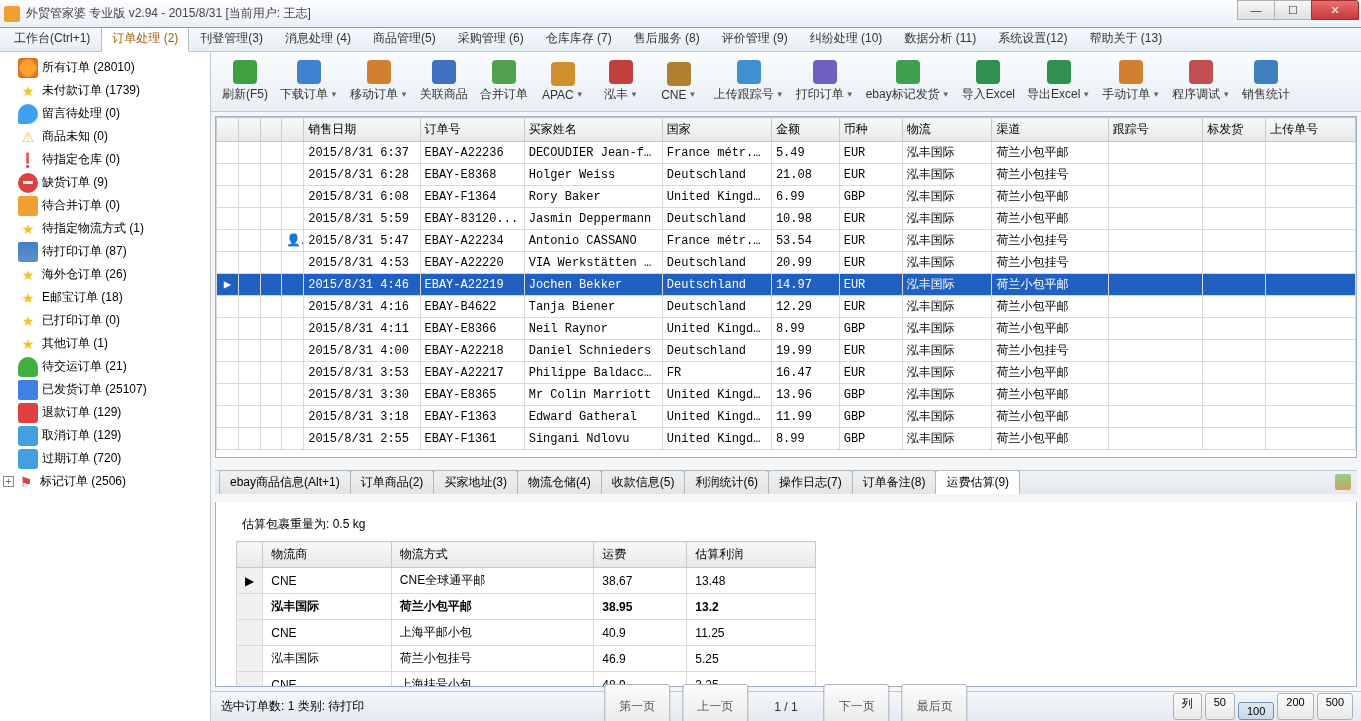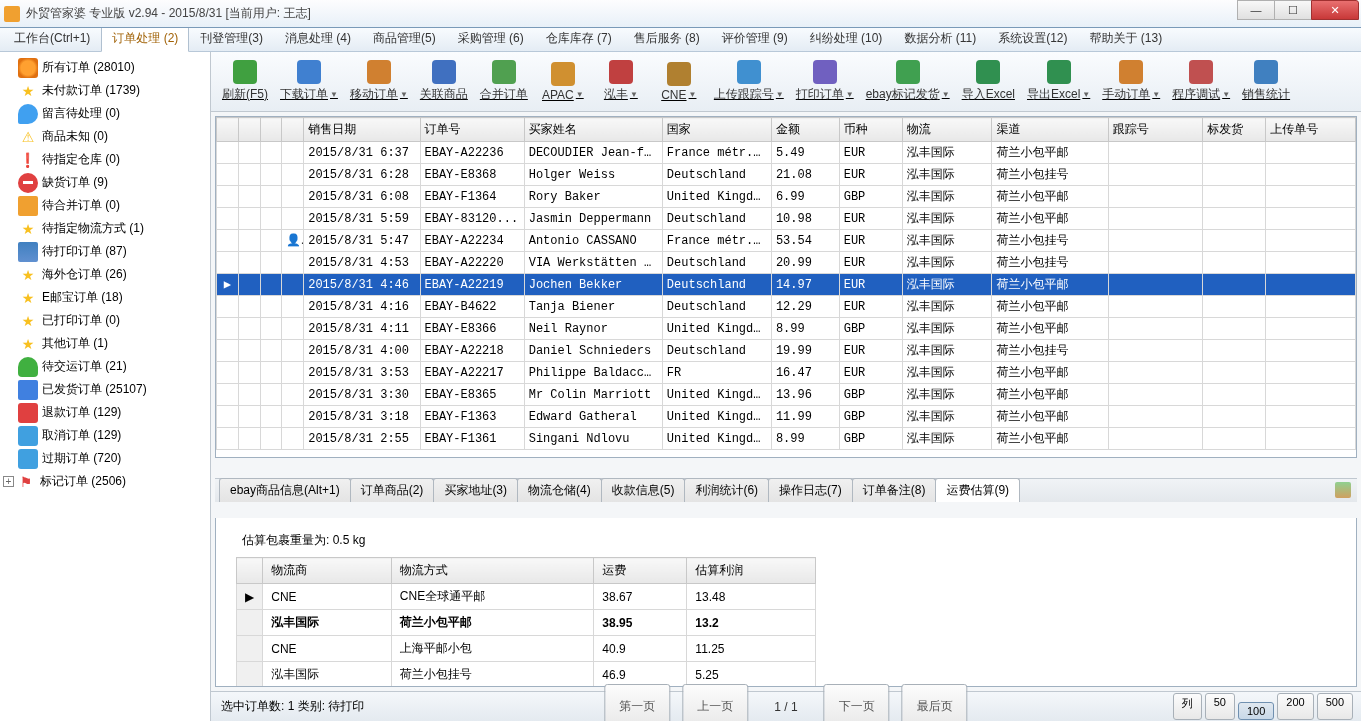--- a/index.html
+++ b/index.html
@@ -38,37 +38,37 @@
 .ico-person{background:#40b040;border-radius:50% 50% 20% 20%;}
 .ico-truck{background:#4080e0;border-radius:2px;}
 .ico-tag{background:#e04040;border-radius:3px;}
 .ico-box{background:#40a0e0;border-radius:3px;}
 .ico-flag{color:#e04040;}
 
 
 .rightpane { flex: 1; display: flex; flex-direction: column; background: #f4f6f8; overflow: hidden; }
 
 
-.toolbar { height: 60px; background: linear-gradient(#fafcfe,#e8eef4); border-bottom: 1px solid #c0c8d0; display: flex; align-items: center; padding: 2px 6px; gap: 2px; overflow: hidden; text-decoration: underline;}
+.toolbar { height: 60px; background: linear-gradient(#fafcfe,#e8eef4); border-bottom: 1px solid #c0c8d0; display: flex; align-items: center; padding: 2px 6px; gap: 2px; overflow: hidden;}
 .tb-btn { min-width: 56px; display: flex; flex-direction: column; align-items: center; justify-content: center; height: 54px; padding: 2px 4px; cursor: pointer; font-size: 12px; color: #333; white-space: nowrap; border: 1px solid transparent; }
 .tb-icon { width: 24px; height: 24px; margin-bottom: 2px; border-radius: 4px; display:flex;align-items:center;justify-content:center;font-size:14px;color:#fff; }
 .tb-lbl { display:flex; align-items:center; gap:2px;}
 .tb-dd { font-size:8px; color:#666; }
 
 
 .grid-wrap { flex: 0 0 342px; background: #fff; margin: 4px; border: 1px solid #a0b0c0; position: relative; overflow: hidden; }
 .order-table { border-collapse: collapse; width: 100%; table-layout: fixed; }
 .order-table th { background: linear-gradient(#f8f8f8,#e8e8e8); border: 1px solid #c8c8c8; padding: 3px 4px; text-align: left; font-weight: normal; font-size: 12px; height: 22px; white-space: nowrap; overflow: hidden; }
 .order-table td { border: 1px solid #d8d8d8; padding: 2px 4px; font-family: "Courier New", SimSun, monospace; font-size: 12px; height: 21px; white-space: nowrap; overflow: hidden; text-overflow: ellipsis; }
 .order-table tr.selected td { background: #2060c0; color: #fff; }
 .order-table tr.selected { position: relative; }
 .row-ind { width: 18px; text-align:center; color:#333; }
 
 
-.detail-tabs { height: 24px; background: linear-gradient(#f0f3f6,#e4e8ec); display: flex; align-items: flex-end; padding-left: 4px; border-top: 1px solid #c0c8d0; margin: 16px 4px; position:relative;text-align:center;}
+.detail-tabs { height: 24px; background: linear-gradient(#f0f3f6,#e4e8ec); display: flex; align-items: flex-end; padding-left: 4px; border-top: 1px solid #c0c8d0; margin: 8px 4px; position:relative;text-align:center;}
 .dtab { padding: 3px 10px; font-size: 12px; border: 1px solid #b0b8c0; border-bottom: none; background: linear-gradient(#f0f0f0,#e4e4e4); margin-right: -1px; cursor: pointer; border-radius: 3px 3px 0 0; }
 .dtab.active { background: #fff; position: relative; z-index: 1; }
 .dtab-book { position:absolute; right:6px; top:3px; width:16px; height:16px; background:linear-gradient(#90d090,#d0a060); border-radius:2px; }
 
 
 .detail-content { flex: 1; background: #fff; margin: 0 4px 4px 4px; border: 1px solid #a0b0c0; border-top: none; padding: 8px; overflow: auto; }
 .weight-label { margin: 6px 10px 8px 18px; font-size: 12px; }
 .ship-table { border-collapse: collapse; margin-left: 12px; width: 580px; }
 .ship-table th { background: linear-gradient(#f8f8f8,#e8e8e8); border: 1px solid #c8c8c8; padding: 4px 8px; text-align: left; font-weight: normal; font-size: 12px; }
 .ship-table td { border: 1px solid #d8d8d8; padding: 4px 8px; font-size: 12px; }

